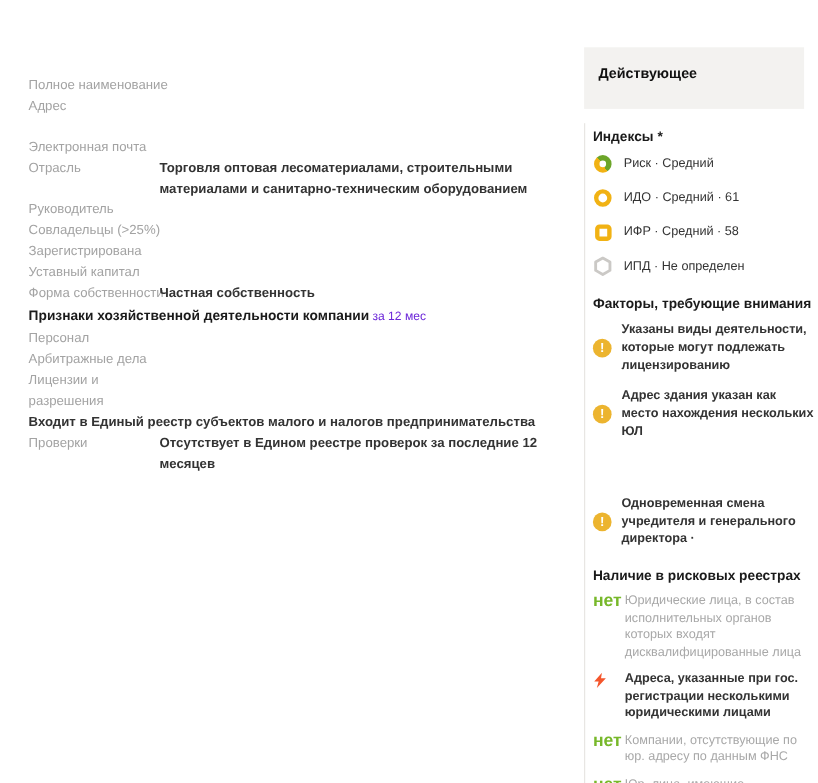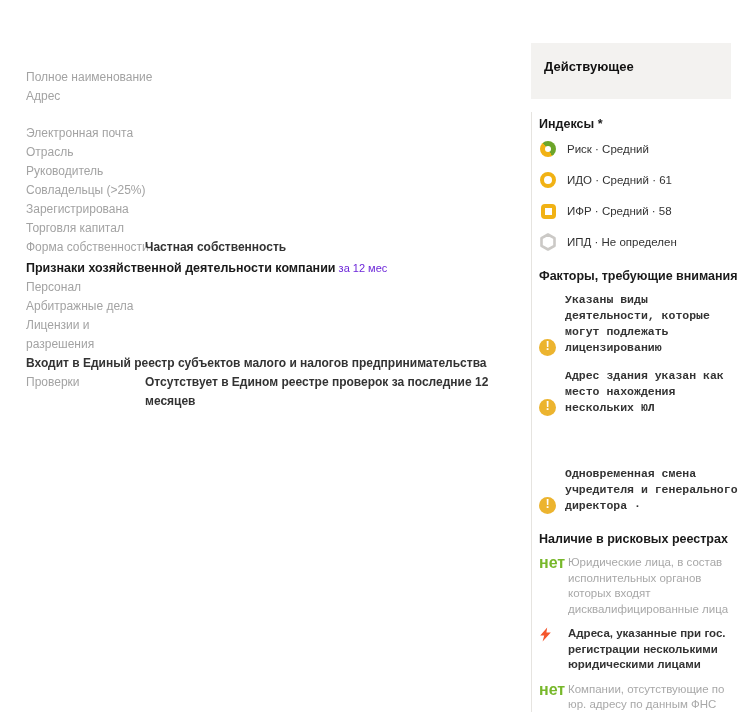--- a/index.html
+++ b/index.html
@@ -56,21 +56,21 @@
     display:grid; place-items:center;
   }
   .ico-donut::after { content:""; width:6px; height:6px; border-radius:50%; background:#fff; }
   .ico-ring {
     width:16px; height:16px; border-radius:50%; border:4px solid #f1b214; background:#fff;
   }
   .ico-sq {
     width:15px; height:15px; border-radius:4px; border:4px solid #f1b214; background:#fff;
   }
 
-  .warn-item { display:flex; align-items:flex-end; margin-bottom:12px;font-family:Liberation Mono, monospace; }
+  .warn-item { display:flex; align-items:center; margin-bottom:12px; }
   .warn-ico {
     flex:0 0 17px; width:17px; height:17px; border-radius:50%;
     background:#ecb42f; color:#fff; font-weight:700; font-size:12px;
     line-height:17px; text-align:center; margin-right:9px; margin-top:1px;
   }
   .warn-ico::before { content:"!"; }
   .warn-text { width:182px; font-size:11.5px; line-height:16px; color:#333; font-weight:600; }
   .warn-item.pushed { margin-top:50px; }
 
   .sect { margin-top:18px; }
@@ -98,35 +98,36 @@
     <div class="frow">
       <div class="lbl">Адрес</div>
       <div class="val"></div>
     </div>
     <div class="frow gap">
       <div class="lbl">Электронная почта</div>
       <div class="val"></div>
     </div>
     <div class="frow">
       <div class="lbl">Отрасль</div>
+      <div class="val">Торговля оптовая лесоматериалами, строительными материалами и санитарно-техническим оборудованием</div>
     </div>
     <div class="frow">
       <div class="lbl">Руководитель</div>
       <div class="val"></div>
     </div>
     <div class="frow">
       <div class="lbl">Совладельцы (&gt;25%)</div>
       <div class="val"></div>
     </div>
     <div class="frow">
       <div class="lbl">Зарегистрирована</div>
       <div class="val"></div>
     </div>
     <div class="frow">
-      <div class="lbl">Торговля капитал</div>
+      <div class="lbl">Уставный капитал</div>
       <div class="val"></div>
     </div>
     <div class="frow">
       <div class="lbl">Форма собственности</div>
       <div class="val">Частная собственность</div>
     </div>
 
     <div class="sec-head">
       <span class="bold">Признаки хозяйственной деятельности компании</span><span class="suffix"> за 12 мес</span>
     </div>

